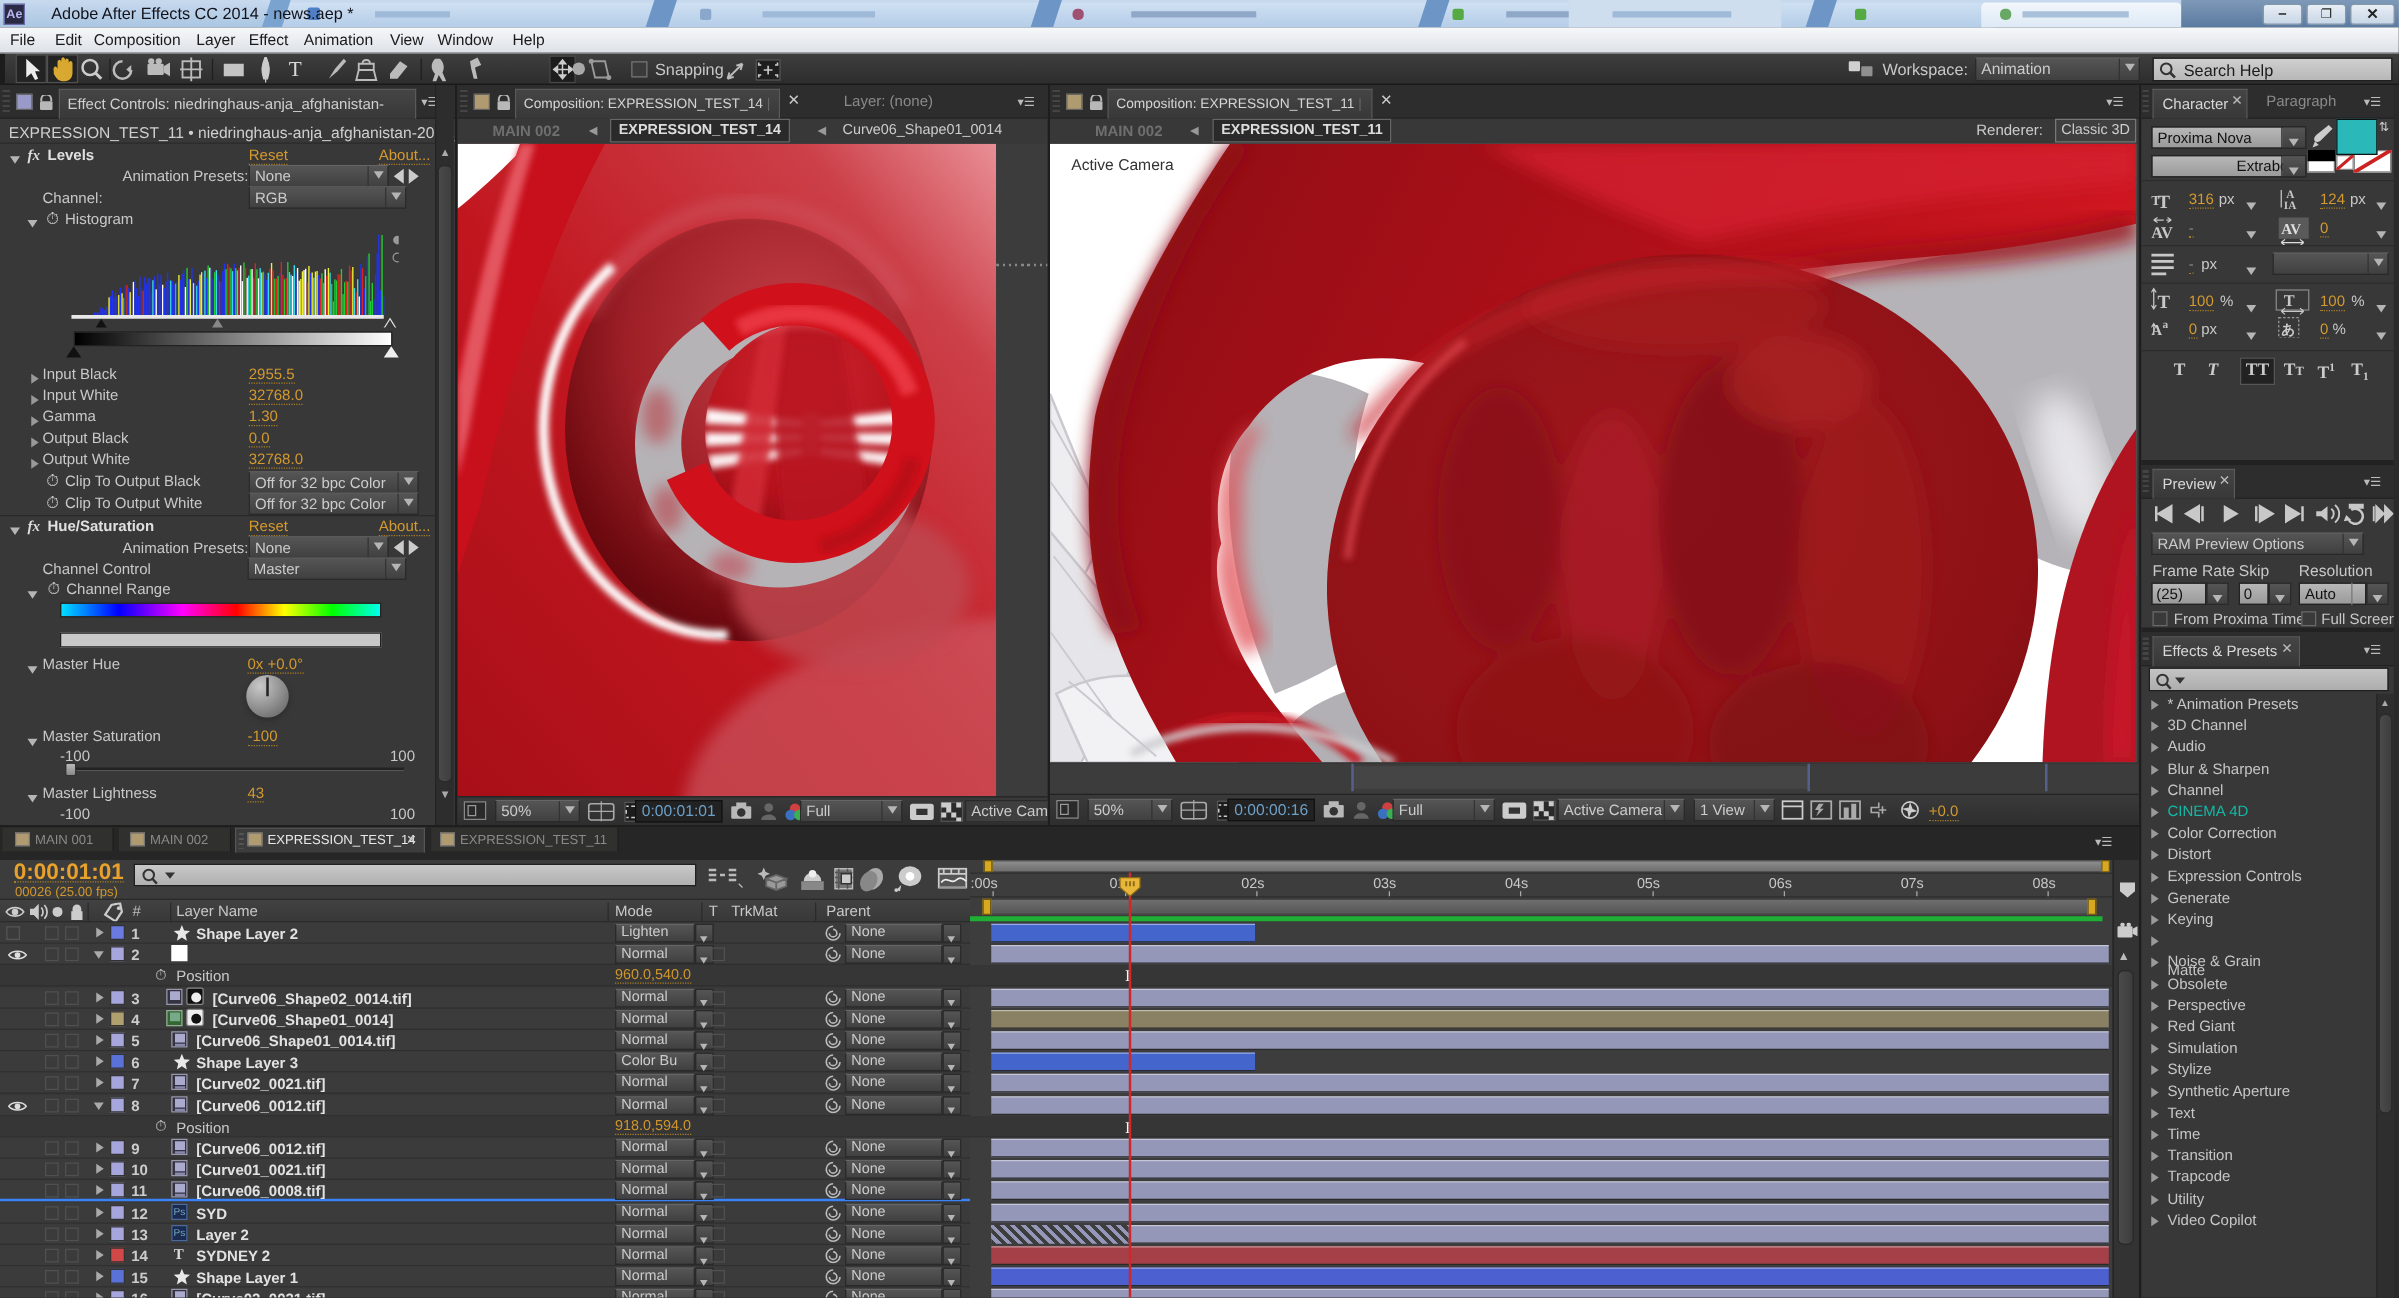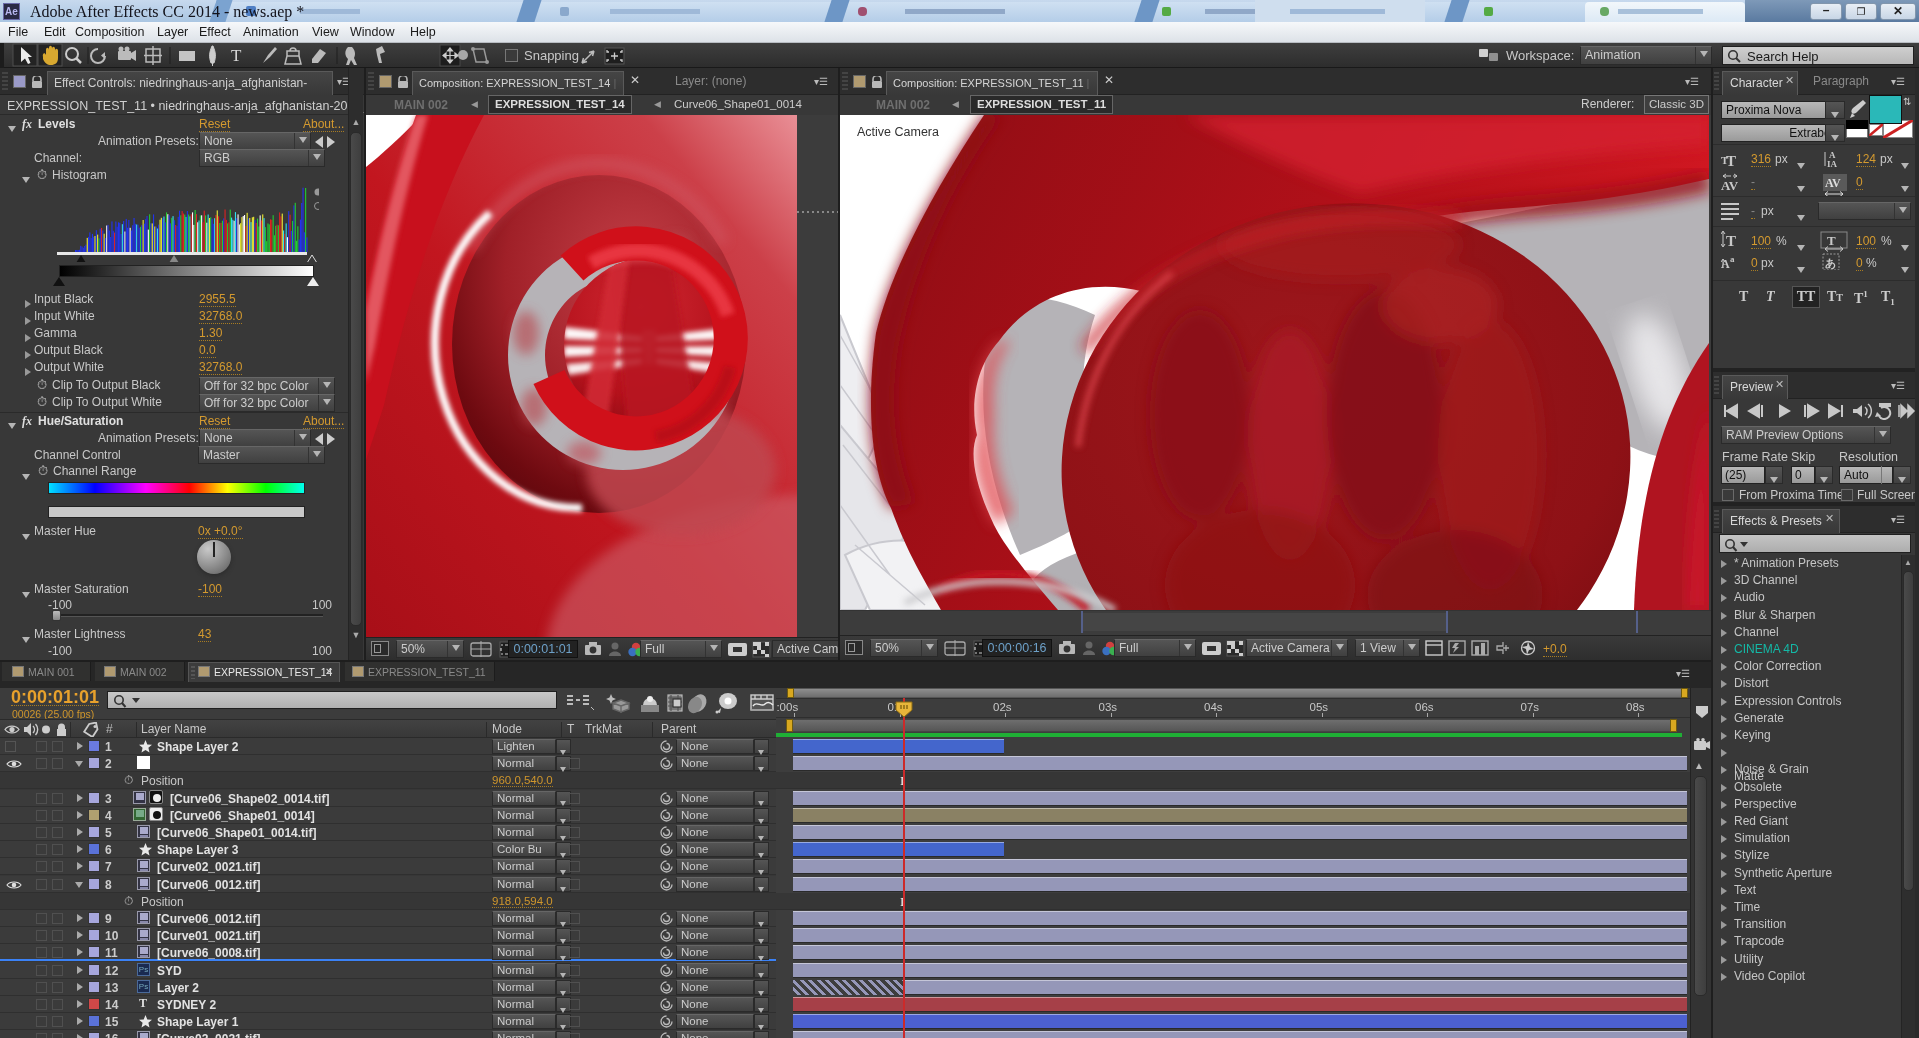--- a/index.html
+++ b/index.html
@@ -42,21 +42,21 @@
   <div class="abs" style="left:1585px;top:2px;width:160px;height:20px;background:linear-gradient(#f2f7fb,#dce9f5);border-radius:4px 4px 0 0;"></div>
   <div class="abs" style="left:1600px;top:7px;width:9px;height:9px;background:#68a864;border-radius:4px;"></div>
   <div class="abs" style="left:1618px;top:9px;width:85px;height:5px;background:#a8c0da;"></div>
   <div class="abs" style="left:1745px;top:0;width:174px;height:22px;background:linear-gradient(#7e99b8,#5a7aa0);"></div>
 
   <div class="abs" style="left:1810px;top:3px;width:32px;height:17px;background:linear-gradient(#e8eef5,#c8d6e6);border:1px solid #8296ac;border-radius:3px;color:#222;font-weight:bold;text-align:center;line-height:13px;font-size:12px;">–</div>
   <div class="abs" style="left:1845px;top:3px;width:32px;height:17px;background:linear-gradient(#e8eef5,#c8d6e6);border:1px solid #8296ac;border-radius:3px;color:#222;text-align:center;line-height:15px;font-size:10px;">❐</div>
   <div class="abs" style="left:1880px;top:3px;width:36px;height:17px;background:linear-gradient(#e8eef5,#c8d6e6);border:1px solid #8296ac;border-radius:3px;color:#222;font-weight:bold;text-align:center;line-height:15px;font-size:12px;">✕</div>
 
   <div class="abs" style="left:3px;top:3px;width:17px;height:17px;background:#2a2a44;border:1px solid #6a6aa8;color:#b8b8f0;font-size:10px;font-weight:bold;text-align:center;line-height:15px;">Ae</div>
-  <div class="abs" style="left:30px;top:3px;color:#12121a;font-size:16px;font-family:Liberation Serif, serif;">Adobe After Effects CC 2014 - news.aep *</div>
+  <div class="abs" style="left:41px;top:3px;color:#12121a;font-size:13px;">Adobe After Effects CC 2014 - news.aep *</div>
 </div>
 
 <div class="abs" id="menubar" style="left:0;top:22px;width:1919px;height:21px;background:linear-gradient(#f6f8fa,#dde2e8);border-bottom:1px solid #b8bcc2;">
   <div class="abs" style="left:8px;top:3px;color:#1a1a1a;font-size:12.5px;">File</div>
   <div class="abs" style="left:44px;top:3px;color:#1a1a1a;font-size:12.5px;">Edit</div>
   <div class="abs" style="left:75px;top:3px;color:#1a1a1a;font-size:12.5px;">Composition</div>
   <div class="abs" style="left:157px;top:3px;color:#1a1a1a;font-size:12.5px;">Layer</div>
   <div class="abs" style="left:199px;top:3px;color:#1a1a1a;font-size:12.5px;">Effect</div>
   <div class="abs" style="left:243px;top:3px;color:#1a1a1a;font-size:12.5px;">Animation</div>
   <div class="abs" style="left:312px;top:3px;color:#1a1a1a;font-size:12.5px;">View</div>

